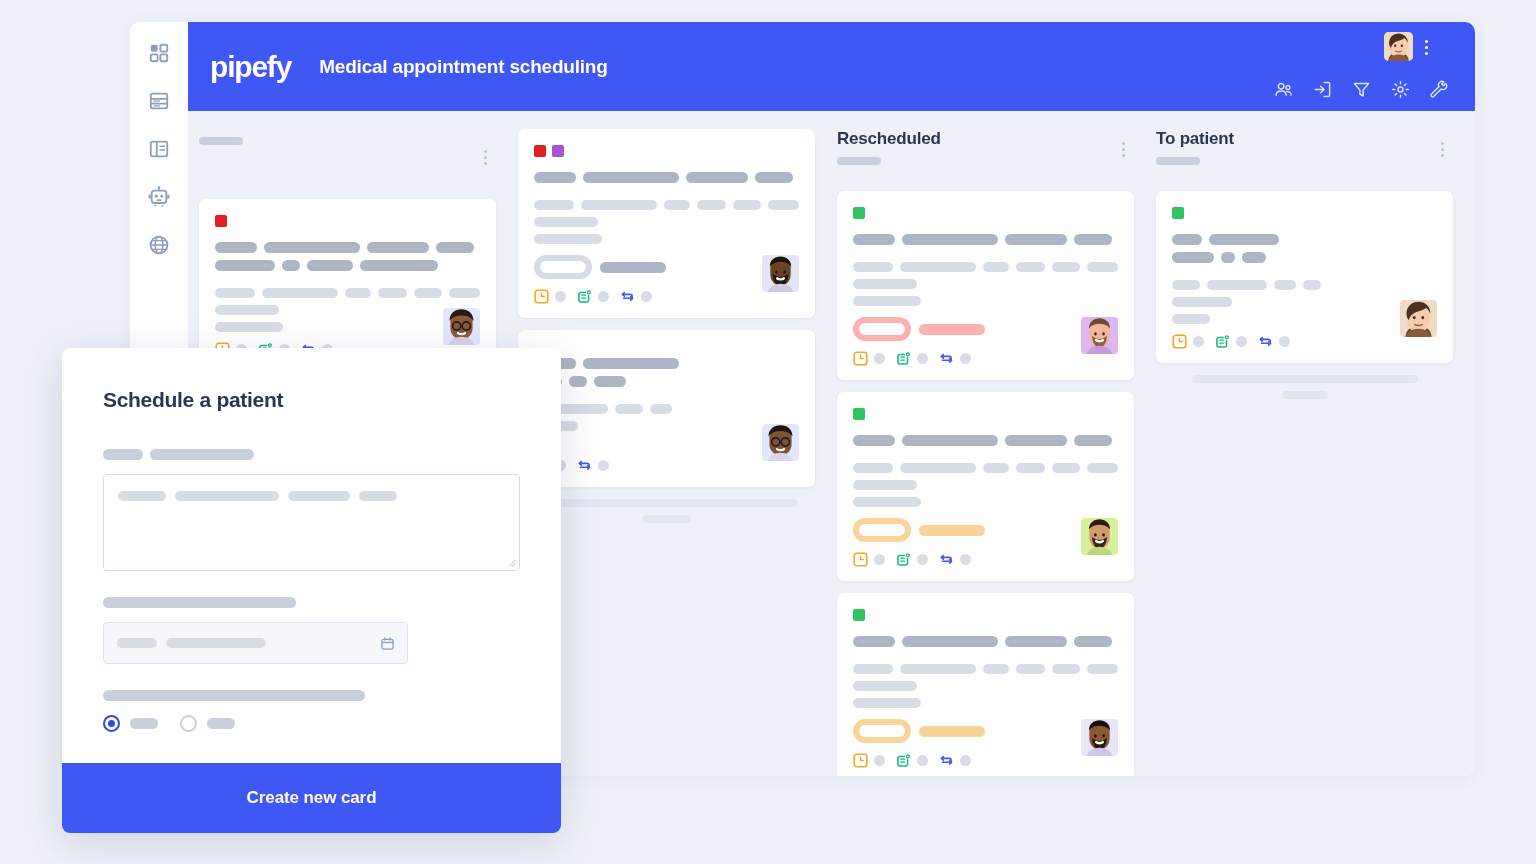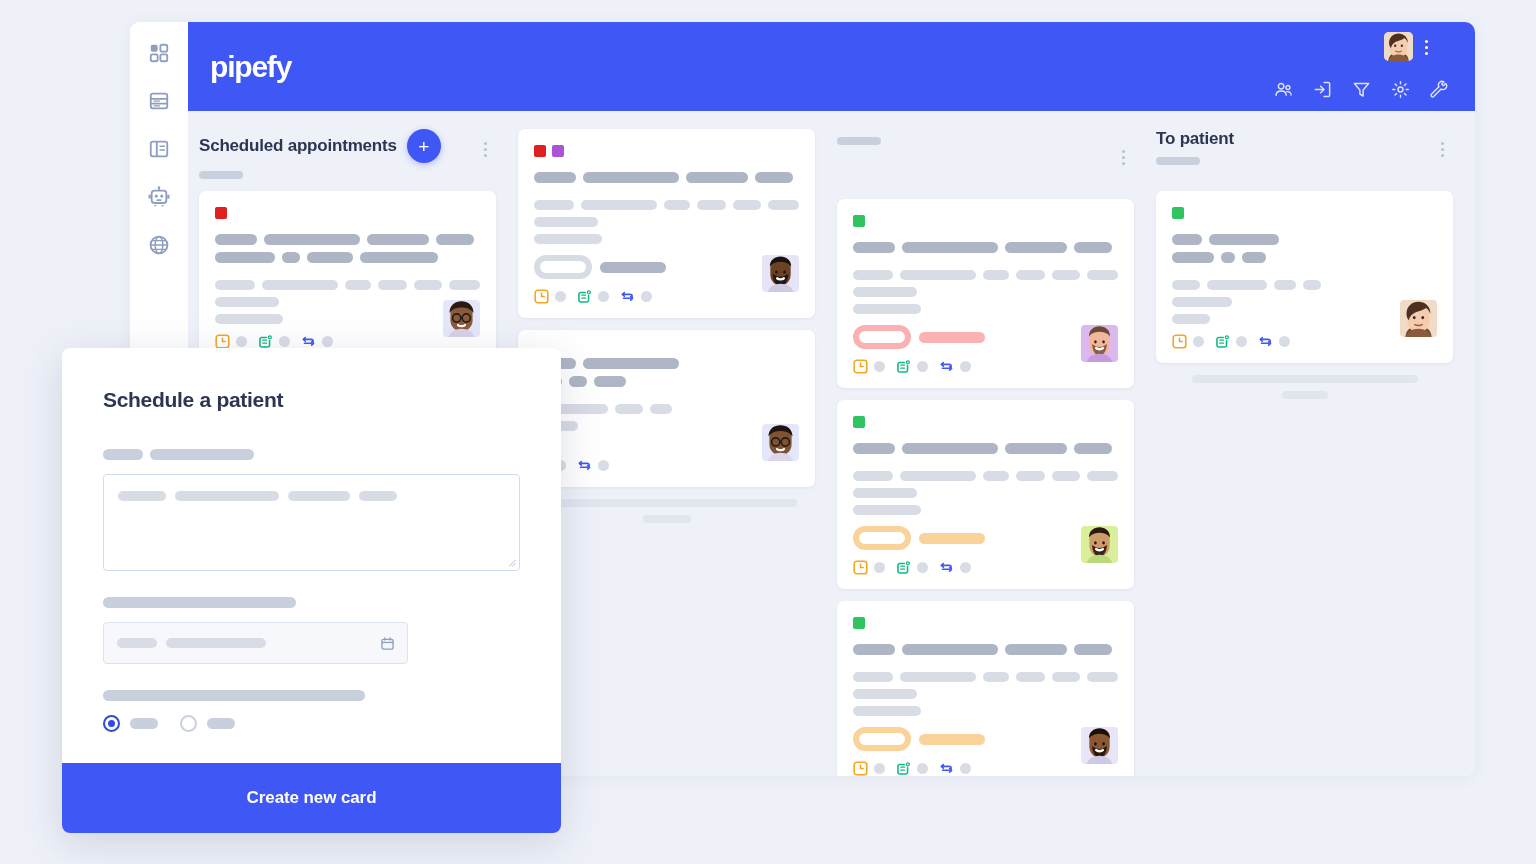--- a/index.html
+++ b/index.html
@@ -417,20 +417,21 @@
         <svg>
           <use href="#ic-globe"></use>
         </svg>
       </span>
   </nav>
 
   <div class="right-pane">
 
     <header class="topbar">
       <div class="logo">pipefy</div>
+      <div class="board-title">Medical appointment scheduling</div>
 
       <div class="avatar-wrap">
         <span class="avatar">
             <svg>
               <use href="#av-woman"></use>
             </svg>
           </span>
         <span class="kebab-white">
             <i></i>
             <i></i>
@@ -463,24 +464,20 @@
             <svg>
               <use href="#ic-wrench"></use>
             </svg>
           </span>
       </div>
     </header>
 
     <main class="board" id="board-root">
         <section class="column">
           <div class="col-head">
-            <div class="col-head-row">
-              <div class="col-title">Scheduled appointments</div>
-              <button class="add-btn">+</button>
-            </div>
             <div class="col-kebab">
               <i></i>
               <i></i>
               <i></i>
             </div>
             <div class="col-sub"></div>
           </div>
           <article class="card">
             <div class="labels">
               <span class="lbl" style="background: rgb(224, 32, 32);"></span>
@@ -648,20 +645,23 @@
               </svg>
             </span>
           </article>
           <div class="ghost-wrap">
             <span class="ghost-bar" style="width: 260px;"></span>
             <span class="ghost-bar" style="width: 48px;"></span>
           </div>
         </section>
         <section class="column">
           <div class="col-head">
+            <div class="col-head-row">
+              <div class="col-title">Rescheduled</div>
+            </div>
             <div class="col-kebab">
               <i></i>
               <i></i>
               <i></i>
             </div>
             <div class="col-sub"></div>
           </div>
           <article class="card">
             <div class="labels">
               <span class="lbl" style="background: rgb(47, 196, 95);"></span>

